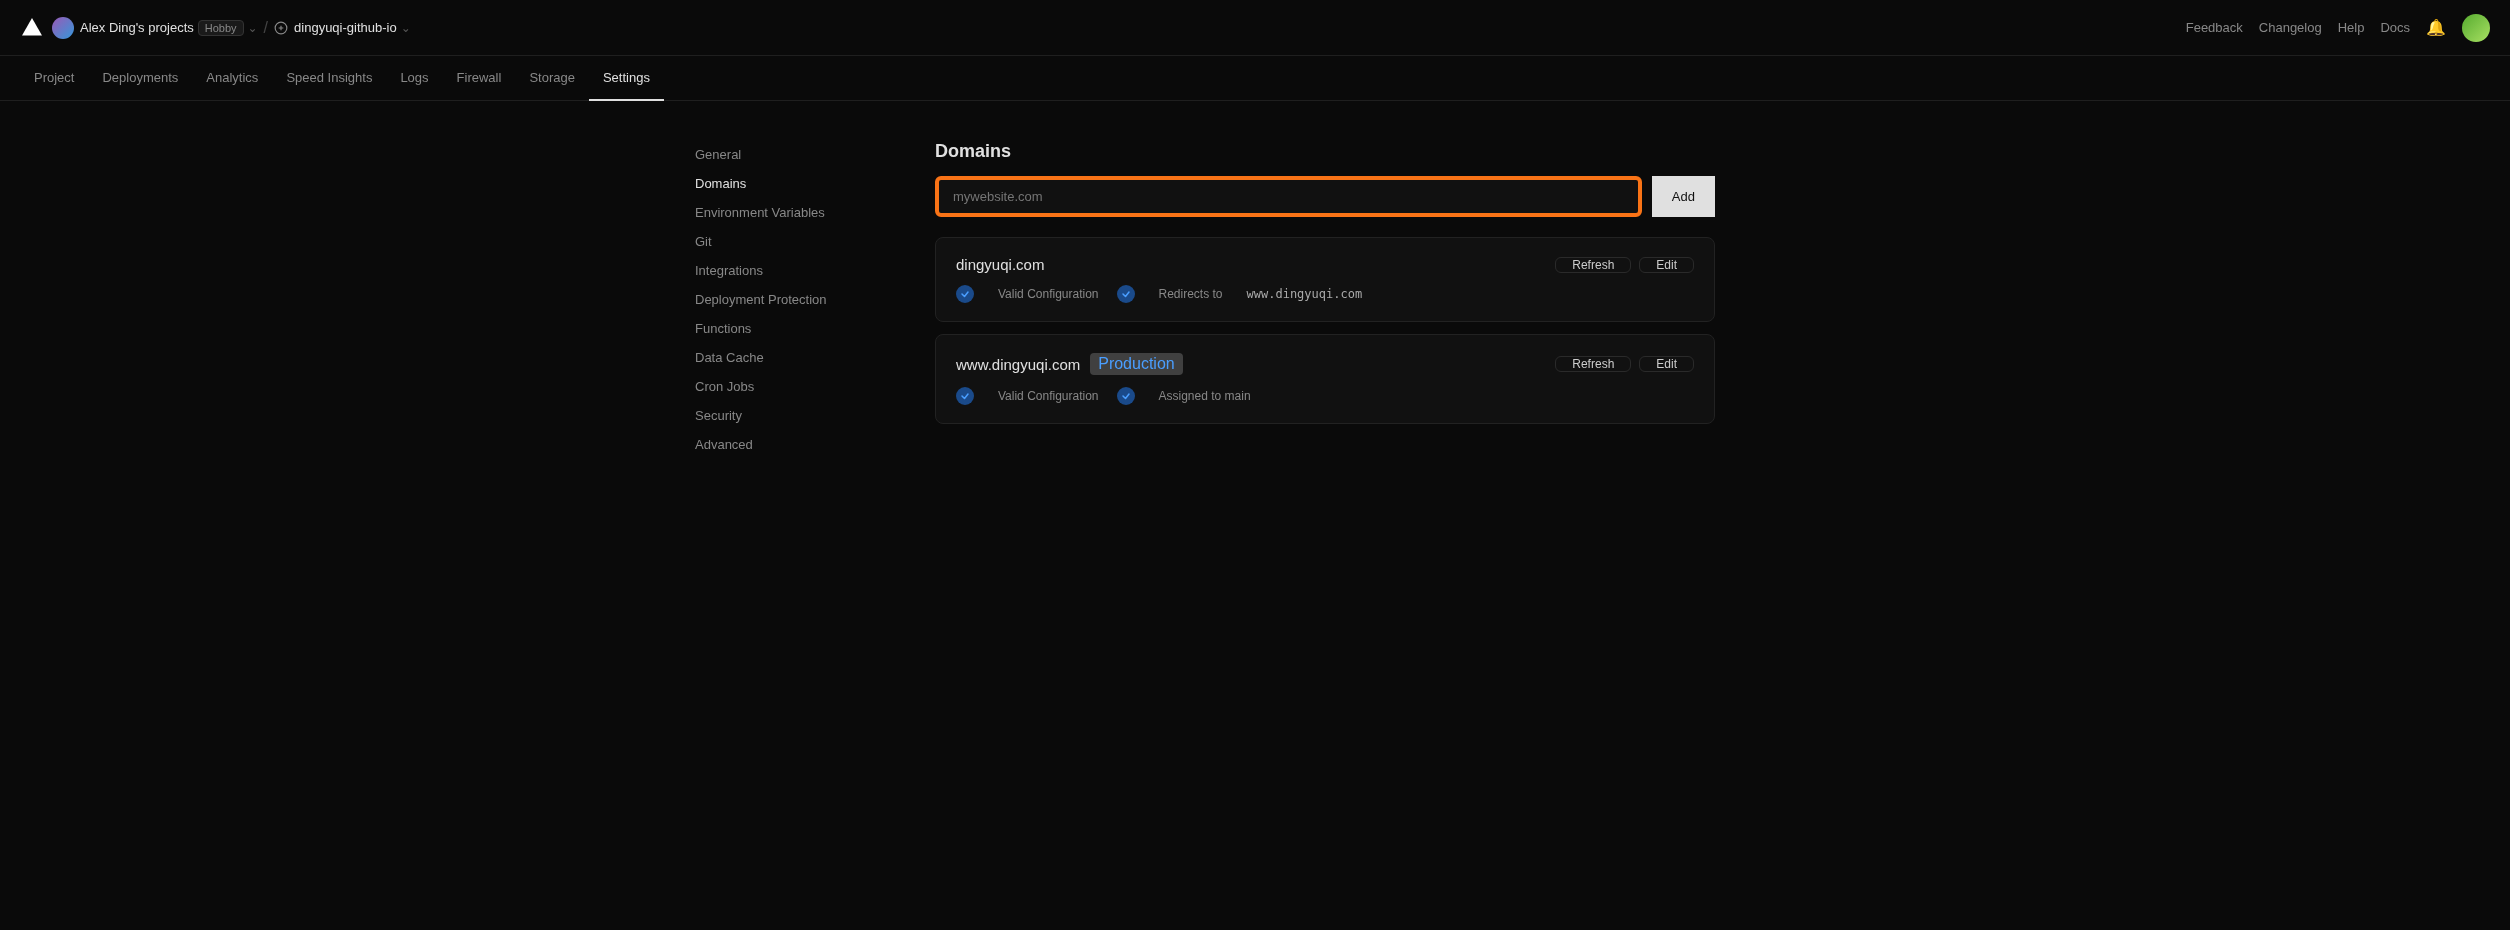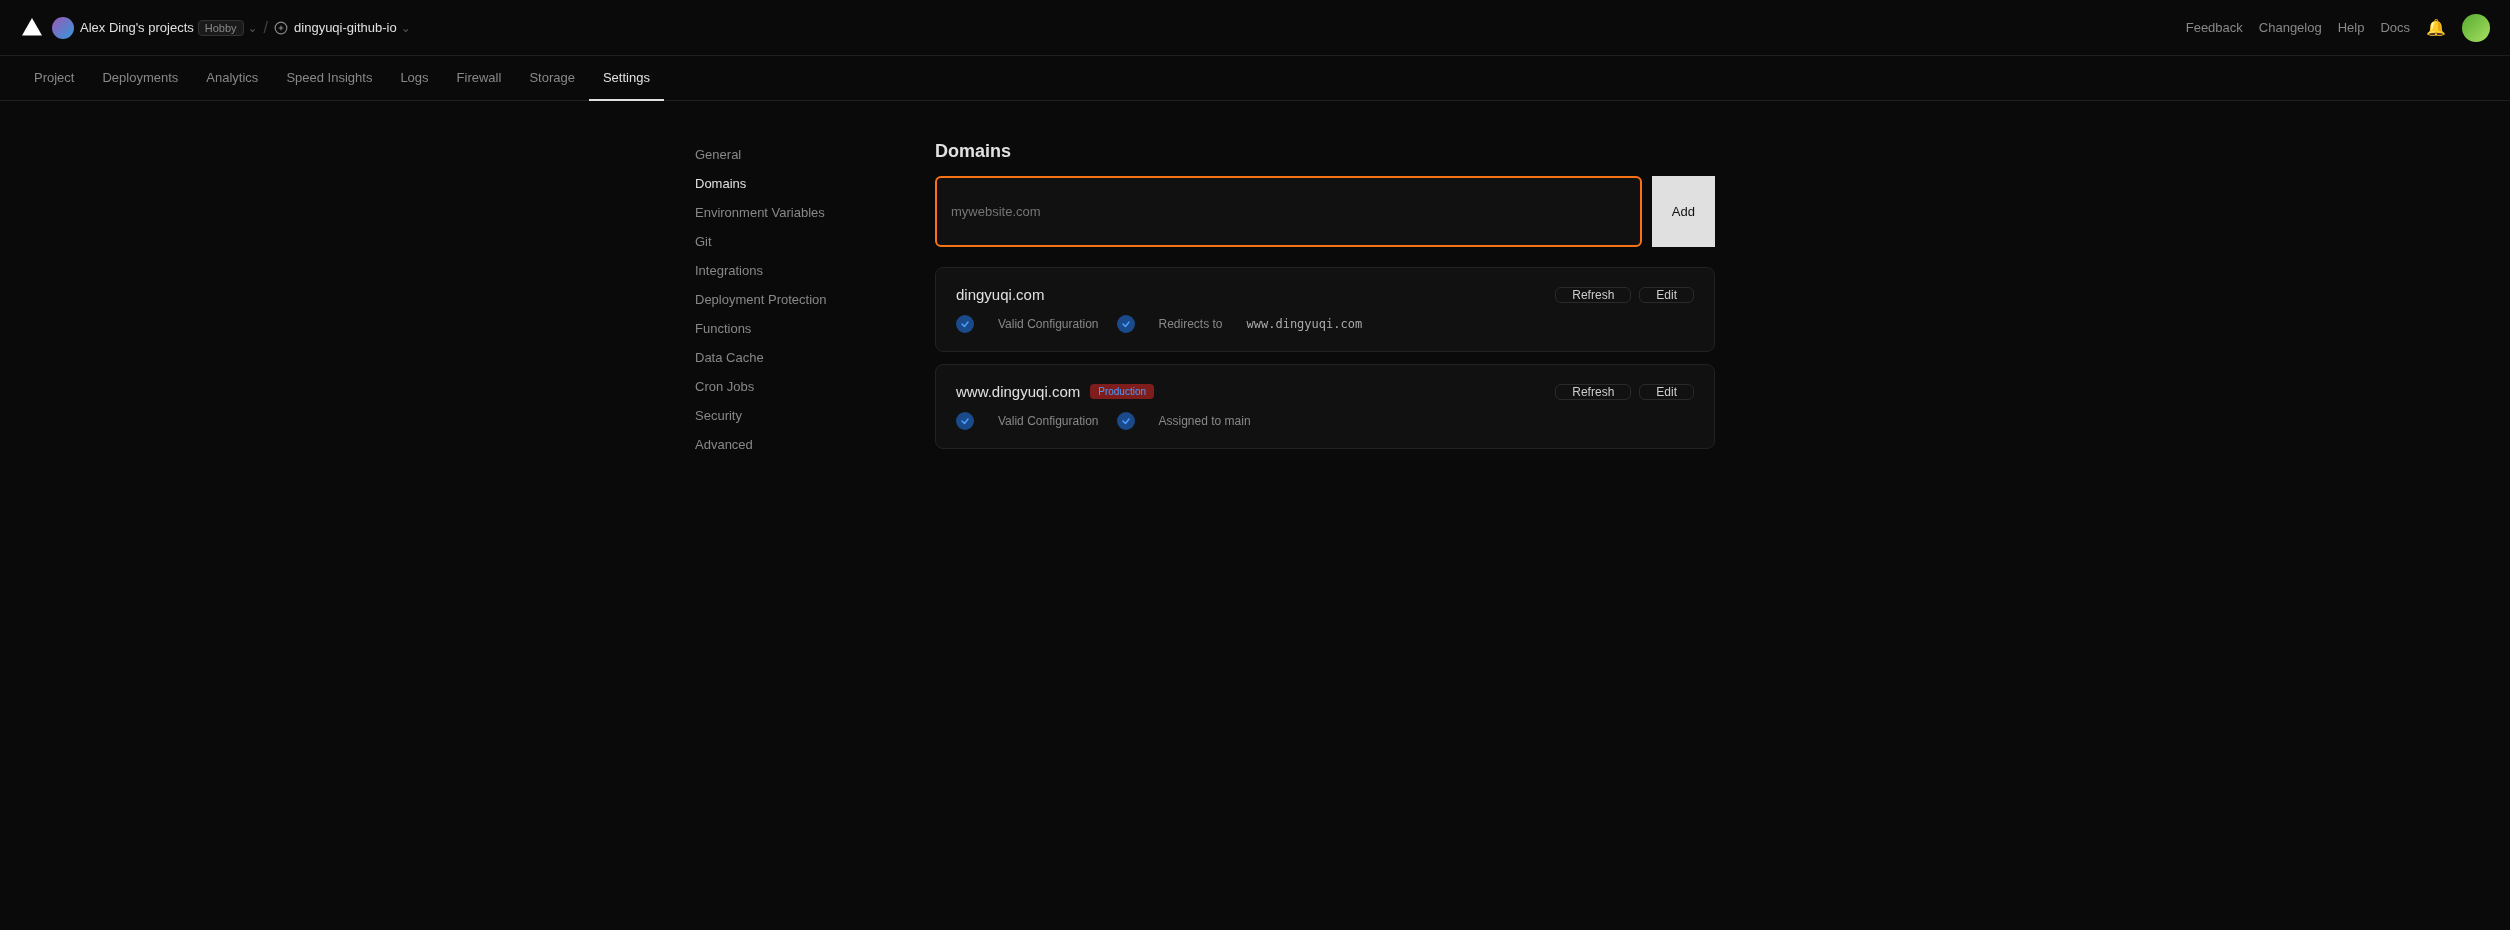--- a/index.html
+++ b/index.html
@@ -173,23 +173,23 @@
 
     
     .domain-input-row {
       display: flex;
       gap: 10px;
       margin-bottom: 20px;
     }
     .domain-input {
       flex: 1;
       background: #111;
-      border: 2px solid #f97316;
+      border: 4px solid #f97316;
       border-radius: 6px;
-      padding: 26px 14px;
+      padding: 9px 14px;
       color: #8b5cf6;
       font-size: 13px;
       outline: none;
     }
     .add-btn {
       background: #e0e0e0;
       color: #111;
       border: none;
       border-radius: 0;
       padding: 9px 20px;
@@ -214,23 +214,23 @@
     }
     .domain-card-name {
       display: flex;
       align-items: center;
       gap: 10px;
       font-size: 15px;
       font-weight: 500;
       color: #e0e0e0;
     }
     .production-badge {
-      background: #7f1d1d;
+      background: #404040;
       color: #4a9eff;
-      font-size: 10px;
+      font-size: 16px;
       padding: 2px 8px;
       border-radius: 4px;
       font-weight: 500;
     }
     .domain-card-actions {
       display: flex;
       gap: 8px;
     }
     .domain-action-btn {
       background: transparent;

